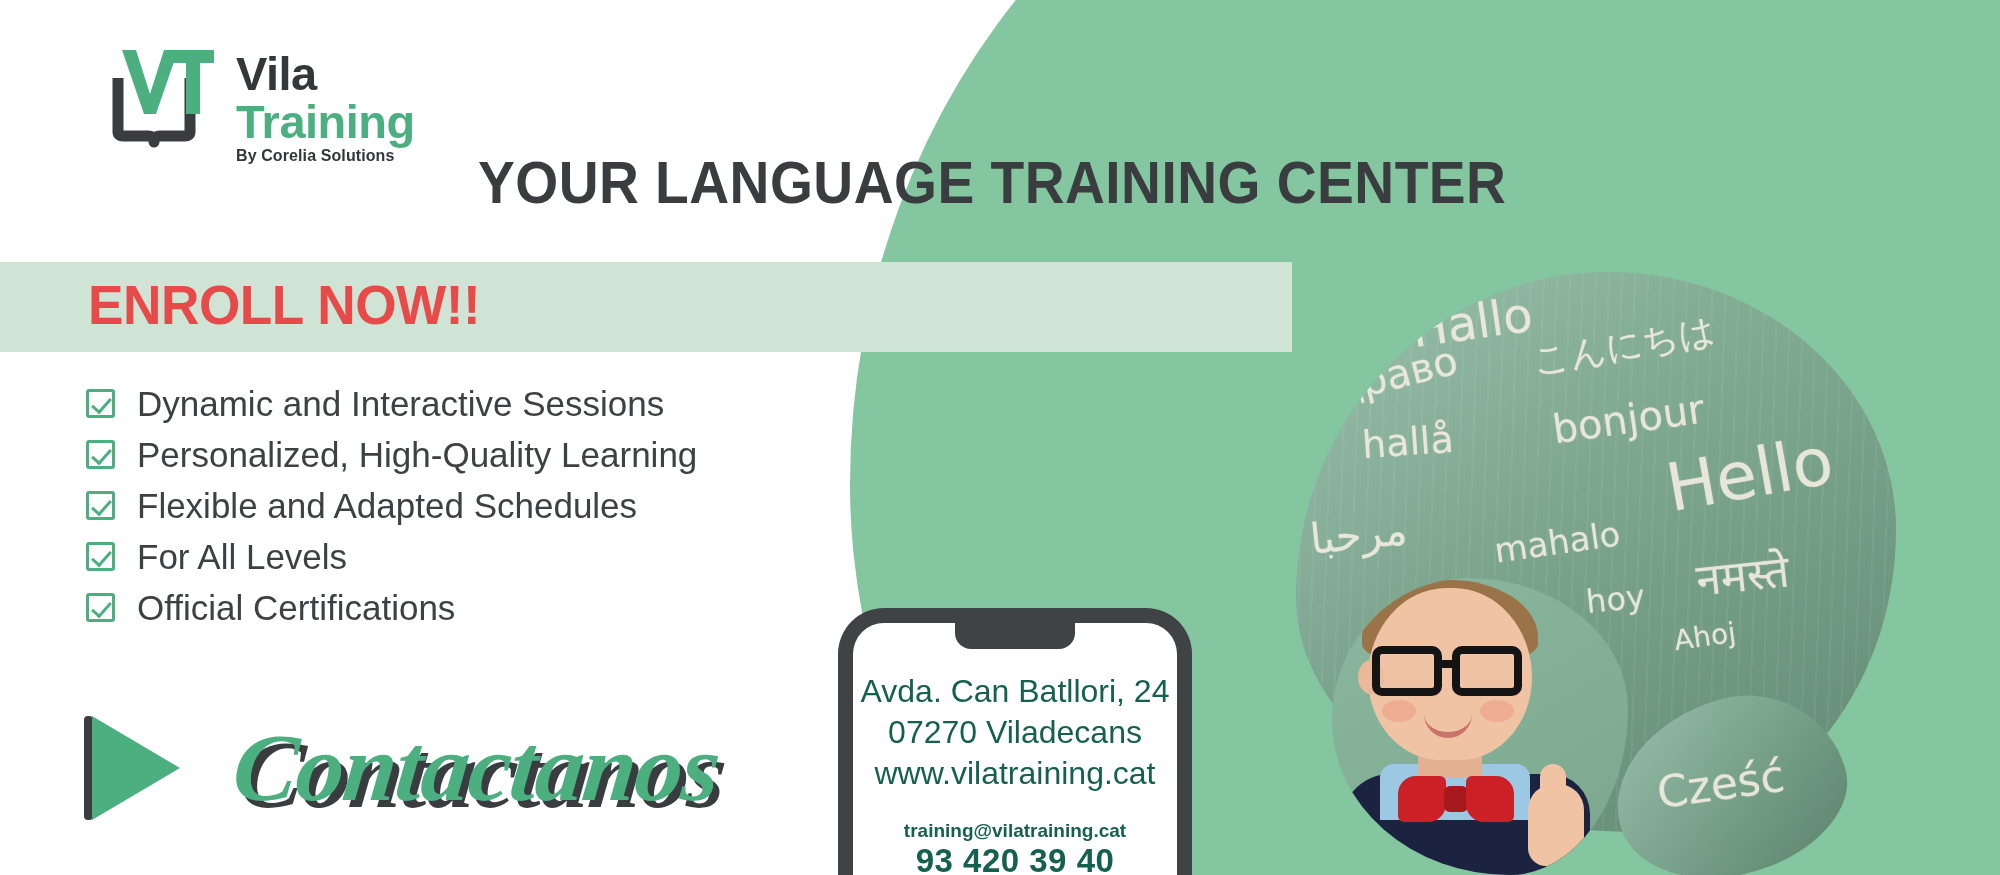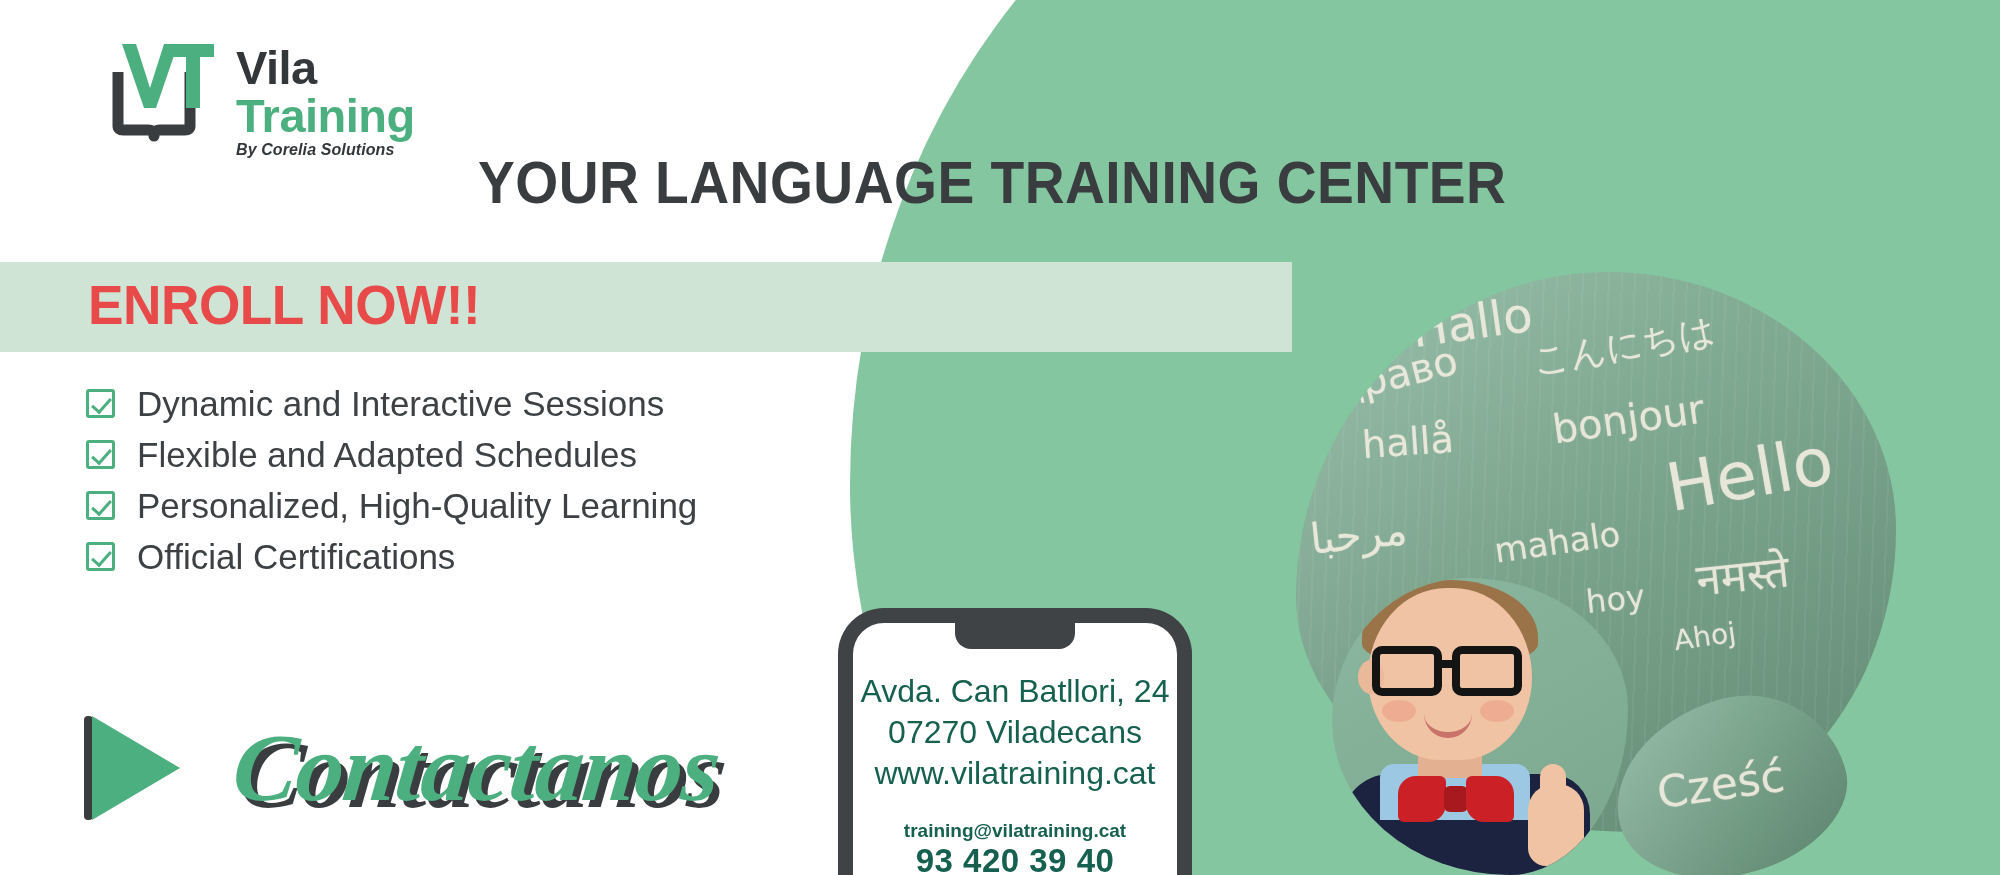--- a/index.html
+++ b/index.html
@@ -36,21 +36,21 @@
     width: 1292px;
     height: 90px;
     background: #cfe4d5;
     z-index: 2;
   }
 
   
   .logo {
     position: absolute;
     left: 88px;
-    top: 38px;
+    top: 44px;
     z-index: 6;
     display: flex;
     align-items: flex-start;
   }
   .logo-mark {
     width: 132px;
     height: 104px;
     position: relative;
     flex: 0 0 auto;
   }
@@ -71,21 +71,20 @@
     color: #4caf80;
     line-height: 1.05;
     letter-spacing: -0.5px;
   }
   .logo-sub {
     font-size: 16px;
     font-weight: bold;
     color: #333739;
     letter-spacing: 0.1px;
     margin-top: 1px;
-    font-style: italic;
   }
 
   
   .headline {
     position: absolute;
     left: 478px;
     top: 148px;
     z-index: 6;
     font-size: 60px;
     font-weight: bold;
@@ -525,25 +524,29 @@
 
   <div class="enroll">ENROLL NOW!!</div>
 
   <div class="checklist">
     <div class="check-item">
       <span class="check-box"></span>
       <span class="check-label">Dynamic and Interactive Sessions</span>
     </div>
     <div class="check-item">
       <span class="check-box"></span>
-      <span class="check-label">Flexible and Adapted Schedules</span>
+      <span class="check-label">Personalized, High-Quality Learning</span>
     </div>
     <div class="check-item">
       <span class="check-box"></span>
-      <span class="check-label">Personalized, High-Quality Learning</span>
+      <span class="check-label">Flexible and Adapted Schedules</span>
+    </div>
+    <div class="check-item">
+      <span class="check-box"></span>
+      <span class="check-label">For All Levels</span>
     </div>
     <div class="check-item">
       <span class="check-box"></span>
       <span class="check-label">Official Certifications</span>
     </div>
   </div>
 
   <div class="cta">
     <span class="play-icon">
       <span class="play-bar"></span>

